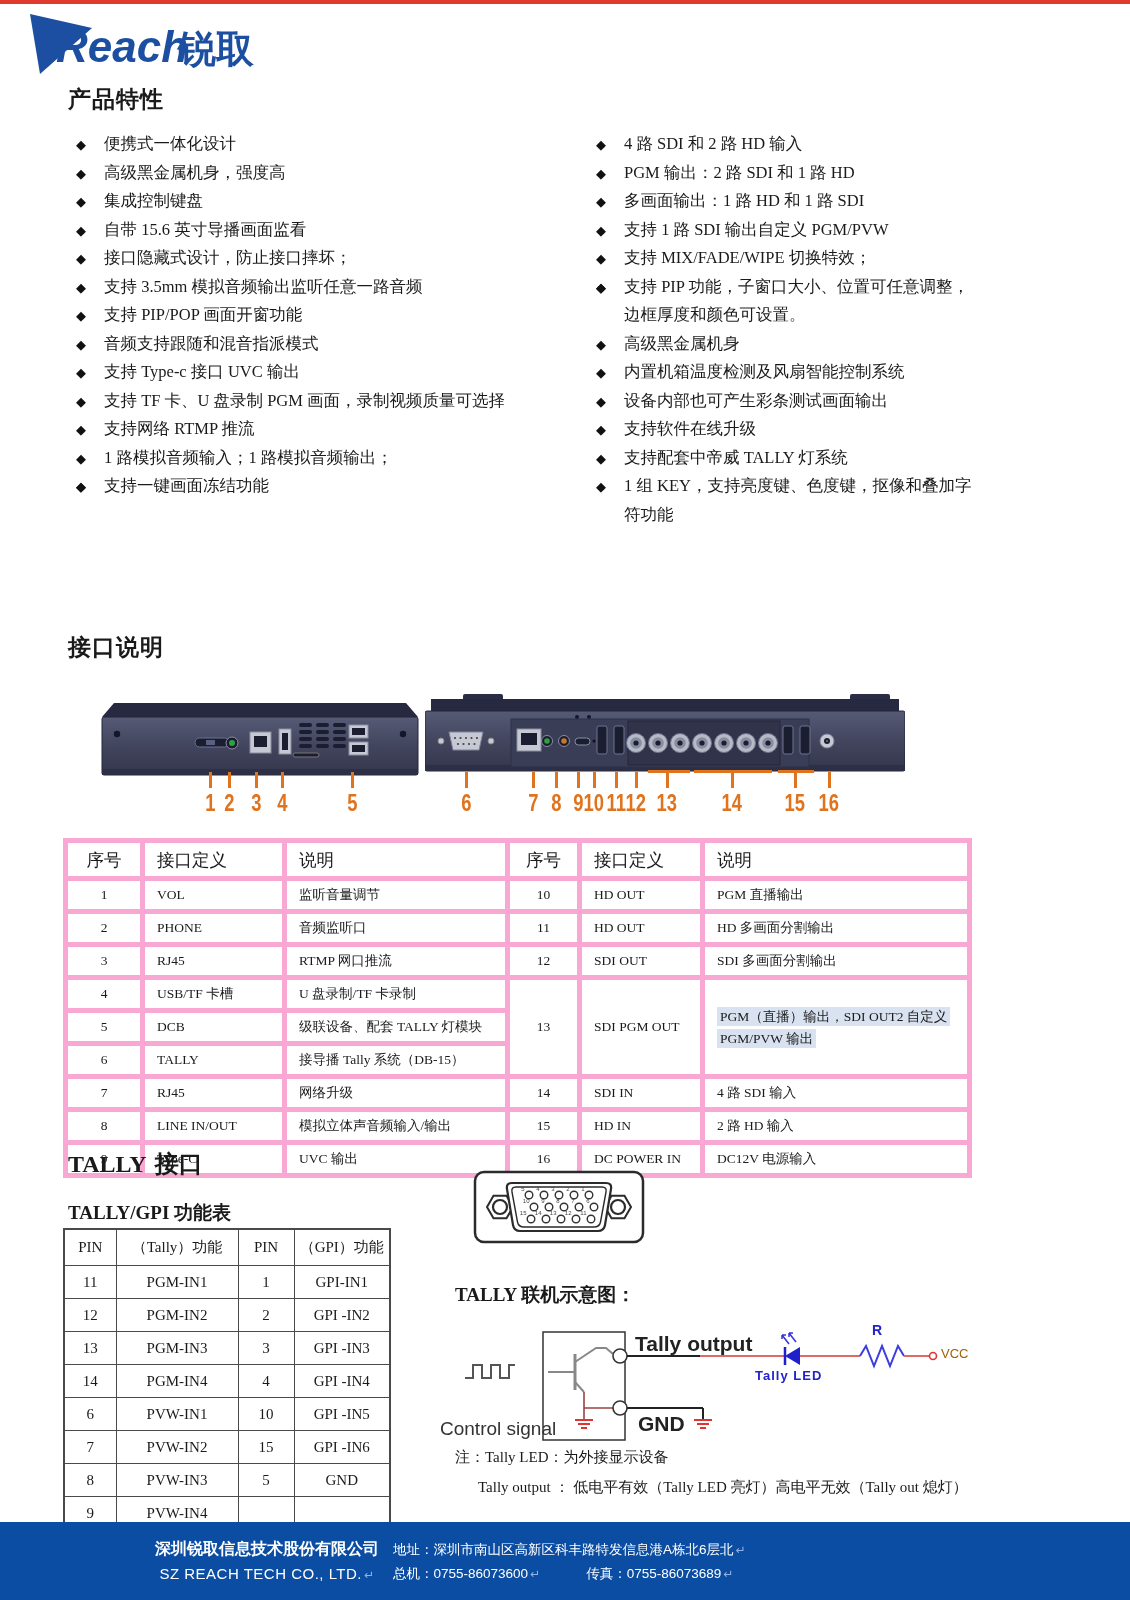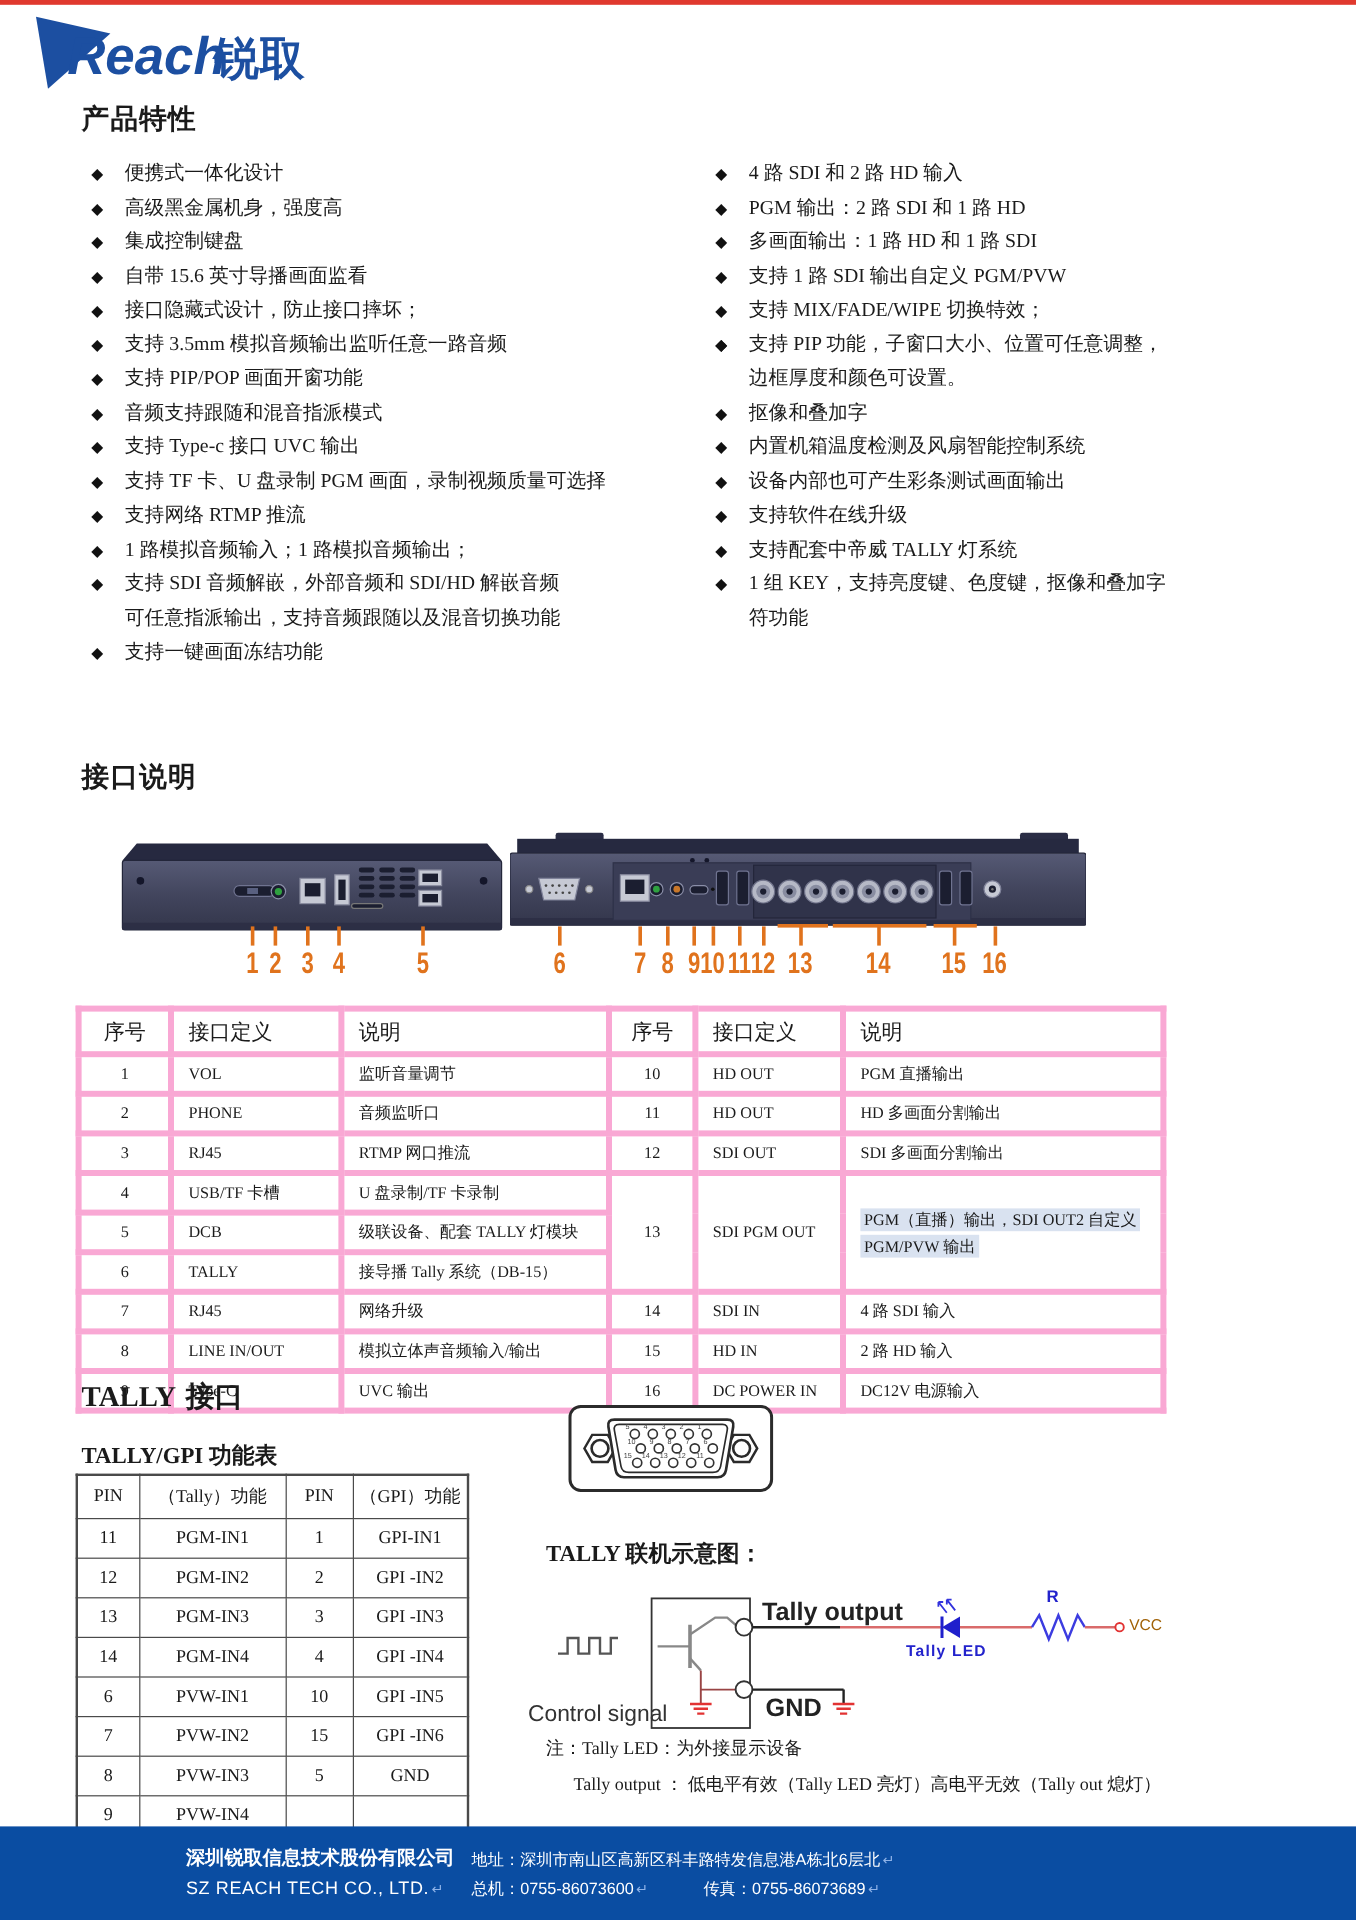--- a/index.html
+++ b/index.html
@@ -58,21 +58,21 @@
   .lab-led{left:315px;top:66px;font-family:"DejaVu Sans Mono","Liberation Mono",monospace;
            font-weight:bold;color:#2323CC;font-size:13px;letter-spacing:1px;}
   .lab-r{left:432px;top:20px;color:#2323CC;font-weight:bold;font-size:14px;}
   .lab-vcc{left:501px;top:44px;color:#a16207;font-size:13px;}
 
   .note1{position:absolute;left:455px;top:1448px;font-size:15px;}
   .note2{position:absolute;left:478px;top:1478px;font-size:15px;}
 
   .footer{position:absolute;left:0;top:1522px;width:1130px;height:78px;background:var(--blue,#0A4DA2);
           color:#fff;font-family:"Liberation Sans","DejaVu Sans",sans-serif;}
-  .f-company{position:absolute;left:155px;top:14px;line-height:25px;font-size:16px;font-weight:600;}
+  .f-company{position:absolute;left:155px;top:14px;line-height:25px;font-size:16px;font-weight:600;text-align:center;}
   .f-company .en{font-size:15px;letter-spacing:.5px;font-weight:normal;}
   .f-info{position:absolute;left:393px;top:16px;line-height:24px;font-size:13.5px;}
   .ret{color:#8FB3E8;font-size:12px;margin-left:2px;}
   .f-sep{display:inline-block;width:46px;}
 </style>
 </head>
 <body>
 
 <div class="page" style="--red: #E0392E; --blue: #0A4DA2; --accent: #E0731D; --hl: #D9E2F0;">
   <div class="topbar" id="topbar"></div>
@@ -94,34 +94,33 @@
       <li class="feat-item"><span class="bullet">◆</span><span class="ftxt">集成控制键盘</span></li>
       <li class="feat-item"><span class="bullet">◆</span><span class="ftxt">自带 15.6 英寸导播画面监看</span></li>
       <li class="feat-item"><span class="bullet">◆</span><span class="ftxt">接口隐藏式设计，防止接口摔坏；</span></li>
       <li class="feat-item"><span class="bullet">◆</span><span class="ftxt">支持 3.5mm 模拟音频输出监听任意一路音频</span></li>
       <li class="feat-item"><span class="bullet">◆</span><span class="ftxt">支持 PIP/POP 画面开窗功能</span></li>
       <li class="feat-item"><span class="bullet">◆</span><span class="ftxt">音频支持跟随和混音指派模式</span></li>
       <li class="feat-item"><span class="bullet">◆</span><span class="ftxt">支持 Type-c 接口 UVC 输出</span></li>
       <li class="feat-item"><span class="bullet">◆</span><span class="ftxt">支持 TF 卡、U 盘录制 PGM 画面，录制视频质量可选择</span></li>
       <li class="feat-item"><span class="bullet">◆</span><span class="ftxt">支持网络 RTMP 推流</span></li>
       <li class="feat-item"><span class="bullet">◆</span><span class="ftxt">1 路模拟音频输入；1 路模拟音频输出；</span></li>
-      <li class="feat-item"><span class="bullet">◆</span><span class="ftxt">支持 SDI 音频解嵌，外部音频和 SDI/HD 解嵌音频
-可任意指派输出，支持音频跟随以及混音切换功能</span></li>
+      <li class="feat-item"><span class="bullet">◆</span></li>
       <li class="feat-item"><span class="bullet">◆</span><span class="ftxt">支持一键画面冻结功能</span></li>
     </ul>
   <ul class="features" id="features-right">
       <li class="feat-item"><span class="bullet">◆</span><span class="ftxt">4 路 SDI 和 2 路 HD 输入</span></li>
       <li class="feat-item"><span class="bullet">◆</span><span class="ftxt">PGM 输出：2 路 SDI 和 1 路 HD</span></li>
       <li class="feat-item"><span class="bullet">◆</span><span class="ftxt">多画面输出：1 路 HD 和 1 路 SDI</span></li>
       <li class="feat-item"><span class="bullet">◆</span><span class="ftxt">支持 1 路 SDI 输出自定义 PGM/PVW</span></li>
       <li class="feat-item"><span class="bullet">◆</span><span class="ftxt">支持 MIX/FADE/WIPE 切换特效；</span></li>
       <li class="feat-item"><span class="bullet">◆</span></li>
       <li class="feat-item"><span class="bullet">◆</span><span class="ftxt">支持 PIP 功能，子窗口大小、位置可任意调整，
 边框厚度和颜色可设置。</span></li>
-      <li class="feat-item"><span class="bullet">◆</span><span class="ftxt">抠像和叠加字</span></li>
+      <li class="feat-item"><span class="bullet">◆</span><span class="ftxt">高级黑金属机身</span></li>
       <li class="feat-item"><span class="bullet">◆</span><span class="ftxt">内置机箱温度检测及风扇智能控制系统</span></li>
       <li class="feat-item"><span class="bullet">◆</span><span class="ftxt">设备内部也可产生彩条测试画面输出</span></li>
       <li class="feat-item"><span class="bullet">◆</span><span class="ftxt">支持软件在线升级</span></li>
       <li class="feat-item"><span class="bullet">◆</span><span class="ftxt">支持配套中帝威 TALLY 灯系统</span></li>
       <li class="feat-item"><span class="bullet">◆</span><span class="ftxt">1 组 KEY，支持亮度键、色度键，抠像和叠加字
 符功能</span></li>
     </ul>
 
   <svg class="panel-svg" style="left:100px;top:701px;" width="320" height="78" viewBox="0 0 320 78">
     <defs>

